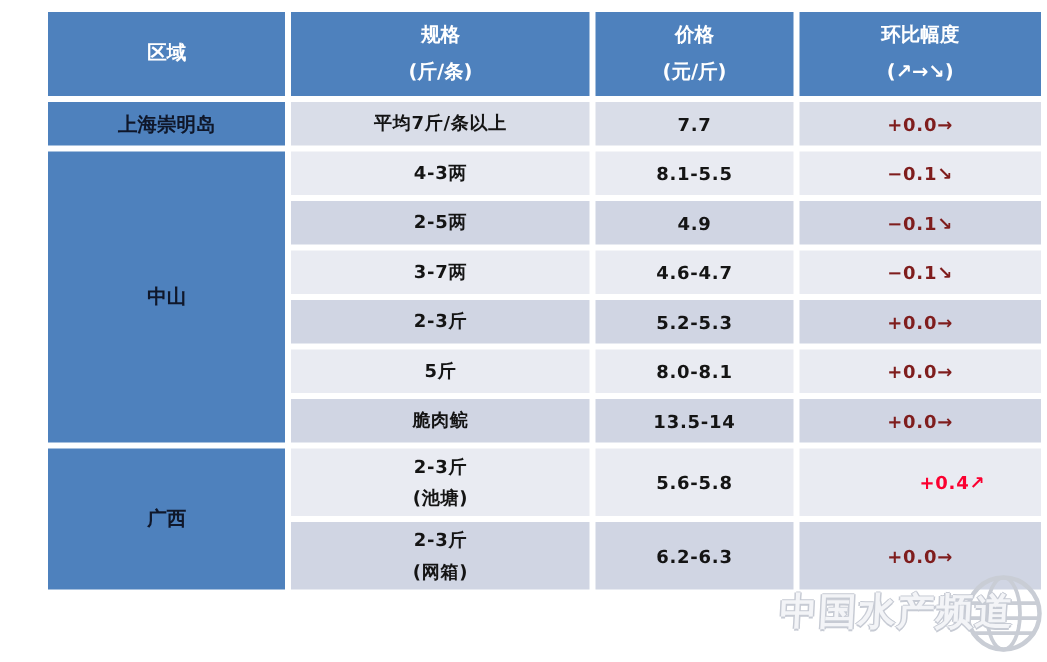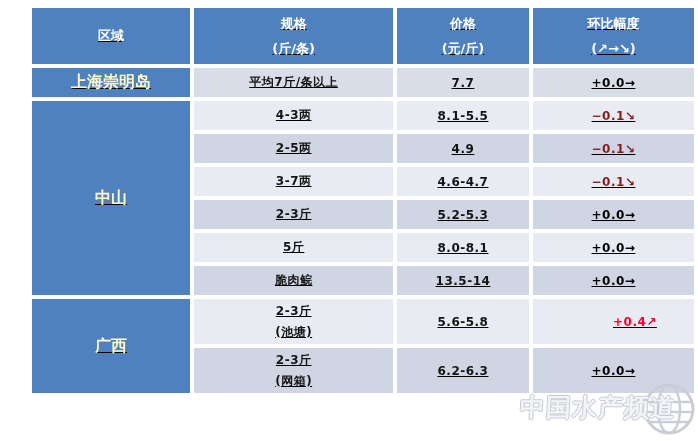--- a/index.html
+++ b/index.html
@@ -2,38 +2,38 @@
 <html><head>
 <meta charset="utf-8">
 <style>
   html,body{margin:0;padding:0;background:#ffffff;}
   .page{
     position:relative;width:698px;height:441px;background:#ffffff;overflow:hidden;
     font-family:"DejaVu Sans","Liberation Sans",sans-serif;
   }
   table.price{
     position:absolute;left:28px;top:4px;
-    border-collapse:separate;border-spacing:4px;table-layout:fixed;text-decoration:underline;
+    border-collapse:separate;border-spacing:4px;table-layout:fixed;
   }
   th,td{padding:0;margin:0;text-align:center;vertical-align:middle;}
   th.hdr{
     background:#4E81BD;color:#ffffff;font-size:13px;font-weight:bold;
     height:56px;line-height:1.2;
   }
   th.hdr .l2{margin-top:9px;}
   td.region{
-    background:#4E81BD;color:#fef9c3;font-size:16px;font-weight:bold;margin-top:12px;
+    background:#4E81BD;color:#0f172a;font-size:13px;font-weight:bold;margin-top:12px;
   }
   td.data{font-size:12px;font-weight:bold;color:#141414;letter-spacing:0.5px;}
   tr.r{height:29px;}
   tr.tall{height:45px;}
   tr.band-a0 td.data{background:#D9DDE8;margin-left:36px;}
   tr.band-a td.data{background:#D0D5E3;}
   tr.band-b td.data{background:#E9EBF2;}
-  td.trend-flat{color:#000000;}
+  td.trend-flat{color:#7f1d1d;}
   td.trend-down{color:#7f1d1d;}
   td.trend-up{color:#FB0030;padding-left:43px;}
   .spec2 div{line-height:21px;}
   
   .watermark{position:absolute;right:0;bottom:2px;width:180px;height:54px;}
   .wm-brand{
     position:absolute;left:2px;top:6px;white-space:nowrap;
     font-size:25px;font-weight:bold;color:#f3f4f7;letter-spacing:1px;
     text-shadow:1px 0 #c7cbd4,-1px 0 #c7cbd4,0 1px #c7cbd4,0 -1px #c7cbd4;
     transform:skewX(-3deg);

